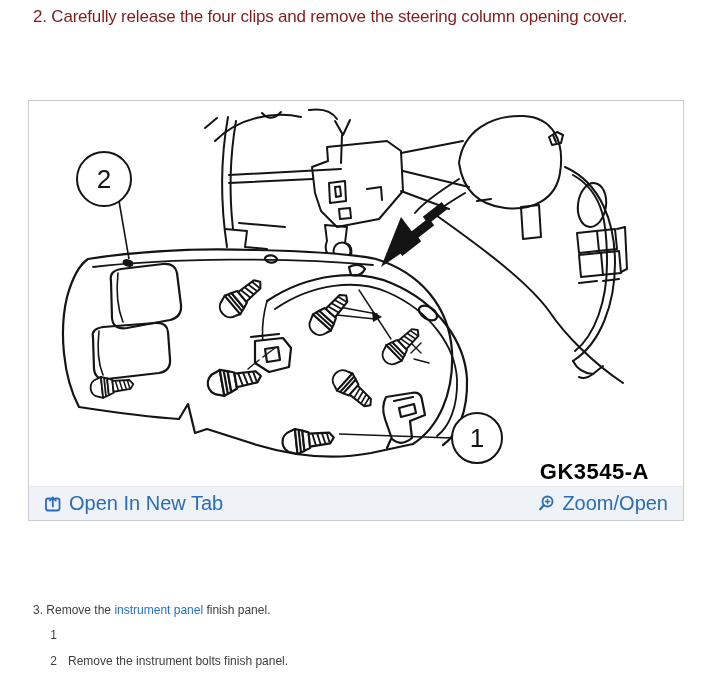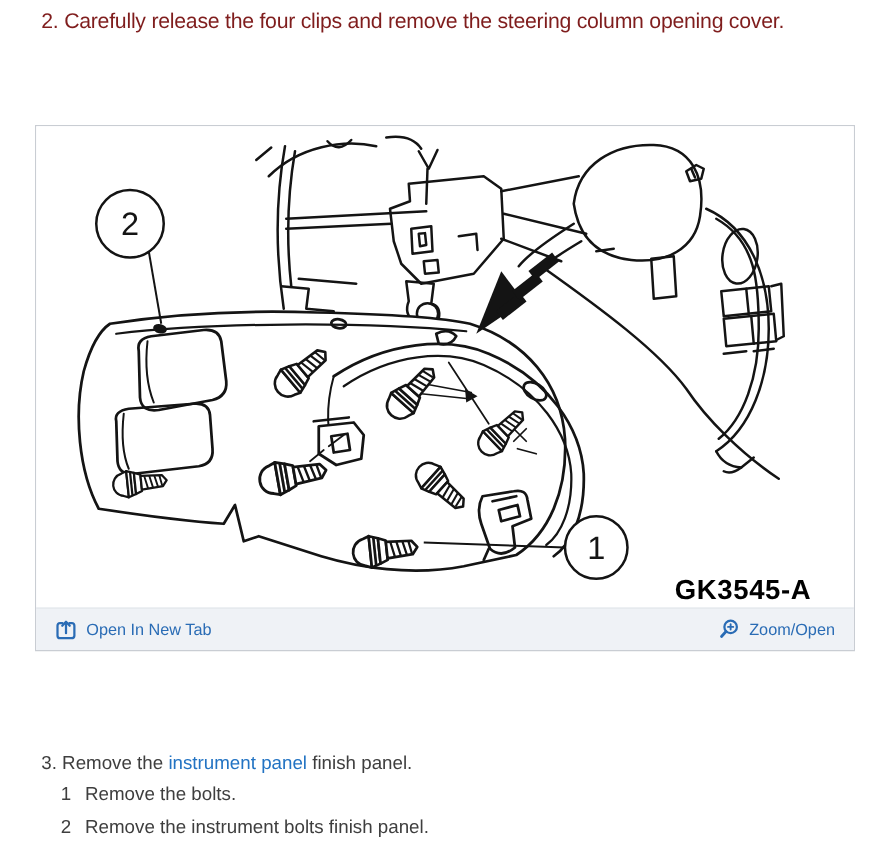--- a/index.html
+++ b/index.html
@@ -20,25 +20,25 @@
   .diagram-canvas { width:654px; height:385px; background:#ffffff; }
   .diagram-canvas svg { display:block; }
 
   .diagram-toolbar {
     height:34px; background:#eff2f6; border-top:1px solid #e3e7ec;
     display:flex; align-items:center; justify-content:space-between;
     padding:0 15px;
   }
   .tool-link {
     display:flex; align-items:center; gap:7px;
-    color:#2a6cb5; font-size:13px; text-decoration:none; cursor:pointer;
+    color:#2a6cb5; font-size:20px; text-decoration:none; cursor:pointer;
   }
   .tool-link svg { display:block; }
 
-  .step3-block { position:absolute; left:33px; top:598px; font-size:15px; color:#3e3e3e; }
+  .step3-block { position:absolute; left:33px; top:598px; font-size:12px; color:#3e3e3e; }
   .step3-main { line-height:25px; }
   .inline-link { color:#2273c3; text-decoration:none; cursor:pointer; }
   .substep { display:flex; gap:11px; margin-left:15px; line-height:25.5px; }
   .substep-num { min-width:9px; text-align:right; }
 
   text.figure-code { font-family:"Liberation Sans", sans-serif; font-weight:bold; }
   text.callout-num { font-family:"Liberation Sans", sans-serif; }
 </style>
 </head>
 <body>
@@ -196,19 +196,18 @@
       </svg>
       <span>Zoom/Open</span>
     </a>
   </div>
 </figure>
 
 <div class="step3-block">
   <p class="step3-main"><span>3. Remove the </span><a class="inline-link">instrument panel</a><span> finish panel.</span></p>
   <div class="substep">
     <span class="substep-num">1</span>
-    <span>Remove the bolts.</span>
   </div>
   <div class="substep">
     <span class="substep-num">2</span>
     <span>Remove the instrument bolts finish panel.</span>
   </div>
 </div>
 
 </body></html>

